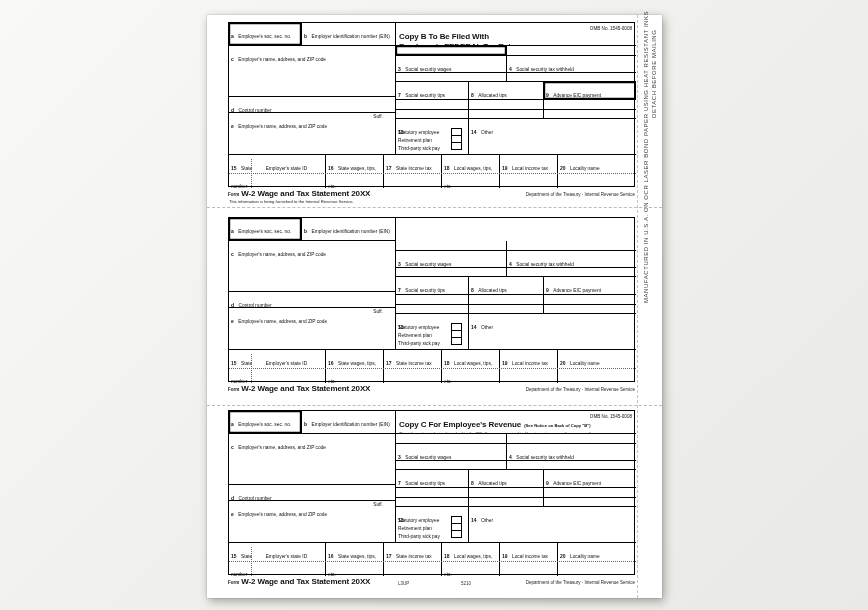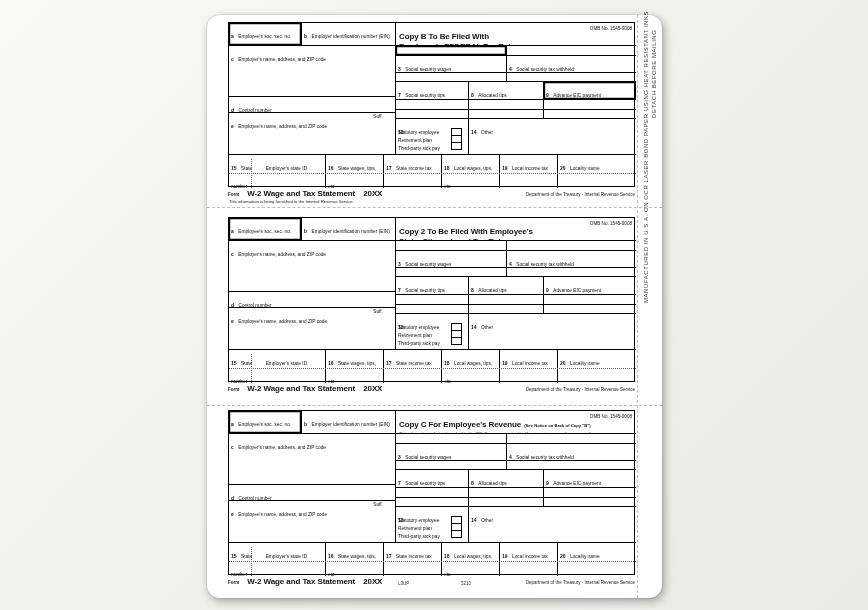--- a/index.html
+++ b/index.html
@@ -9,21 +9,20 @@
     background:linear-gradient(135deg,#f9f9f7 0%,#efefeb 55%,#e9e9e5 100%);
     color:#111;
   }
   #canvas { position:relative; width:868px; height:610px; }
 
   
   .sheet {
     position:absolute; left:207px; top:15px; width:455px; height:583px;
     background:#fff;
     box-shadow:2px 3px 9px rgba(40,40,35,.40), 0 0 0 1px rgba(0,0,0,.07);
-    border-radius:13px;
   }
   .perf-h { position:absolute; left:0; width:455px; height:0; border-top:1px dashed #bdbdb8; }
   .perf-v { position:absolute; top:0; height:583px; width:0; border-left:1px dashed #c4c4bf; }
 
   
   .vtext {
     position:absolute; white-space:nowrap; color:#3a3a3a;
     font-size:6px; letter-spacing:.55px;
     transform:rotate(-90deg); transform-origin:0 0;
   }
@@ -42,21 +41,21 @@
   .omb { position:absolute; top:3px; right:4px; font-size:4.6px; }
   .fineprint { font-size:4.2px; line-height:1.18; padding:1px 26px 0 1px; color:#222; }
   .e-row { display:flex; justify-content:space-between; padding-right:10px; }
   .chk-label { position:absolute; left:2px; font-size:4.8px; }
   .chk-stack { position:absolute; left:55px; top:10px; }
   .chk { width:11px; height:8px; border:1px solid #000; margin-top:-1px; background:#fff; }
   .dot-h { position:absolute; left:0; width:407px; height:0; border-top:1px dotted #666; }
   .dot-v { position:absolute; width:0; border-left:1px dotted #666; }
   .b15-id { margin-left:9px; }
   .f-footer { position:absolute; left:0; top:167px; width:407px; height:14px; }
-  .f-left { position:absolute; left:0; top:0; display:flex; align-items:baseline; gap:8px; }
+  .f-left { position:absolute; left:0; top:0; display:flex; align-items:baseline; gap:2px; }
   .f-form-word { font-weight:bold; font-size:4.5px; }
   .f-title { font-weight:bold; font-size:8px; letter-spacing:-.1px; }
   .f-note { position:absolute; left:1px; top:10px; font-size:4.2px; color:#222; }
   .f-code { position:absolute; top:4px; font-size:4.5px; color:#333; }
   .f-dept { position:absolute; right:0; top:2.5px; font-size:4.5px; color:#222; }
 </style>
 </head>
 <body>
 
 <div id="canvas">
@@ -250,28 +249,20 @@
       <div class="cell" style="left:0;top:90px;width:167px;height:42px">
         <div class="e-row">
           <span>
             <span class="lp">e</span>
             <span class="lt">Employee's name, address, and ZIP code</span>
           </span>
           <span class="lt">Suff.</span>
         </div>
       </div>
 
-      <div class="cell er" style="left:167px;top:0;width:240px;height:23px;padding-top:2px">
-        <div>
-          <span class="hdr-line" style="display:inline-block">Copy 2 To Be Filed With Employee's</span>
-        </div>
-        <div class="hdr-line">State, City, or Local Tax Return</div>
-
-        <div class="omb">OMB No. 1545-0008</div>
-      </div>
 
       <div class="cell" style="left:167px;top:23px;width:111px;height:10px">
         
         
       </div>
       <div class="cell er" style="left:278px;top:23px;width:129px;height:10px">
         
         
       </div>
       <div class="cell" style="left:167px;top:33px;width:111px;height:17px">

